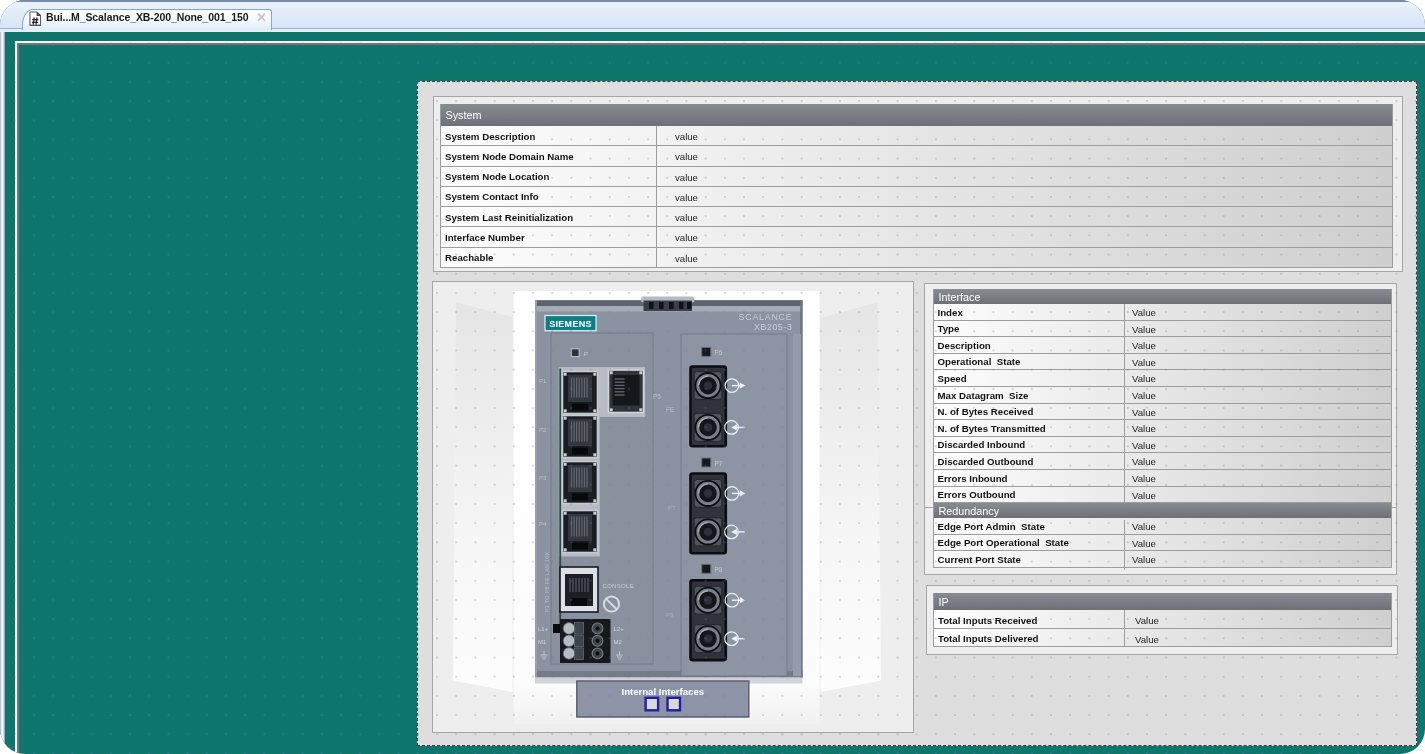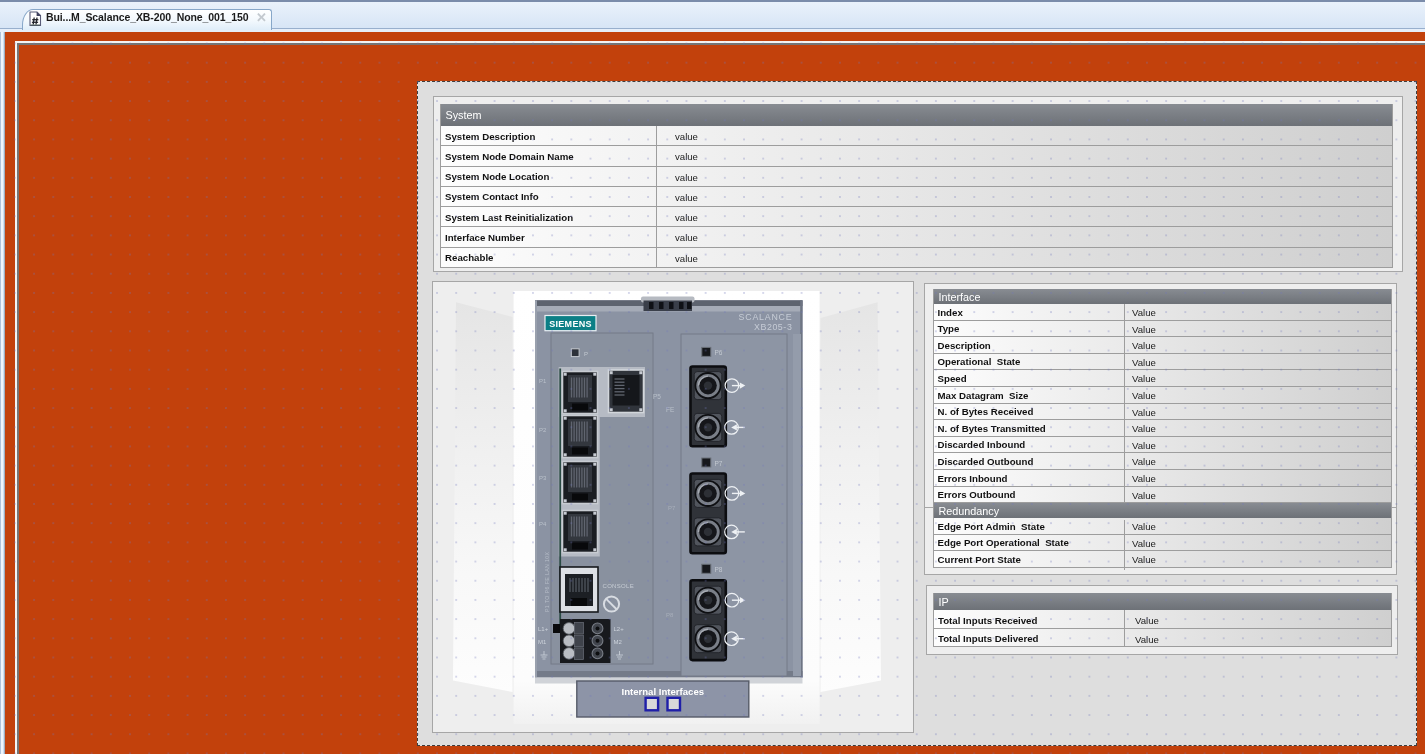--- a/index.html
+++ b/index.html
@@ -1,17 +1,17 @@
 <!DOCTYPE html>
 <html><head>
 <meta charset="utf-8">
 <style>
   html,body{margin:0;padding:0;}
   body{font-family:"Liberation Sans",sans-serif;}
-  #page{position:relative;width:1425px;height:754px;overflow:hidden;background:#c2410c;}
+  #page{position:relative;width:1425px;height:754px;overflow:hidden;background:#0f766e;border-radius:25px;}
   .abs{position:absolute;}
 
   
   #topline{left:0;top:0;width:1425px;height:2px;background:#7b8caa;}
   #tabbar{left:0;top:2px;width:1425px;height:30px;background:linear-gradient(#eaf2fb,#d4e3f5);}
   #tabstripline{left:0;top:28px;width:1425px;height:1px;background:#98afcd;}
   #bluestrip{left:0;top:32px;width:5px;height:722px;background:linear-gradient(90deg,#aec2da 0 1px,#eef4fb 1px 3px,#cfdff1 3px 4px,#9fadc0 4px 5px);}
   #tab{left:22px;top:9px;width:248px;height:20px;background:linear-gradient(#ffffff,#f2f8fd 55%,#dfedf9);
        border:1px solid #87a7c9;border-bottom:none;border-radius:11px 3px 0 0 / 16px 3px 0 0;}
   #tabtitle{left:46px;top:11px;font-size:10.5px;font-weight:bold;color:#1a1a1a;letter-spacing:-0.1px;}

